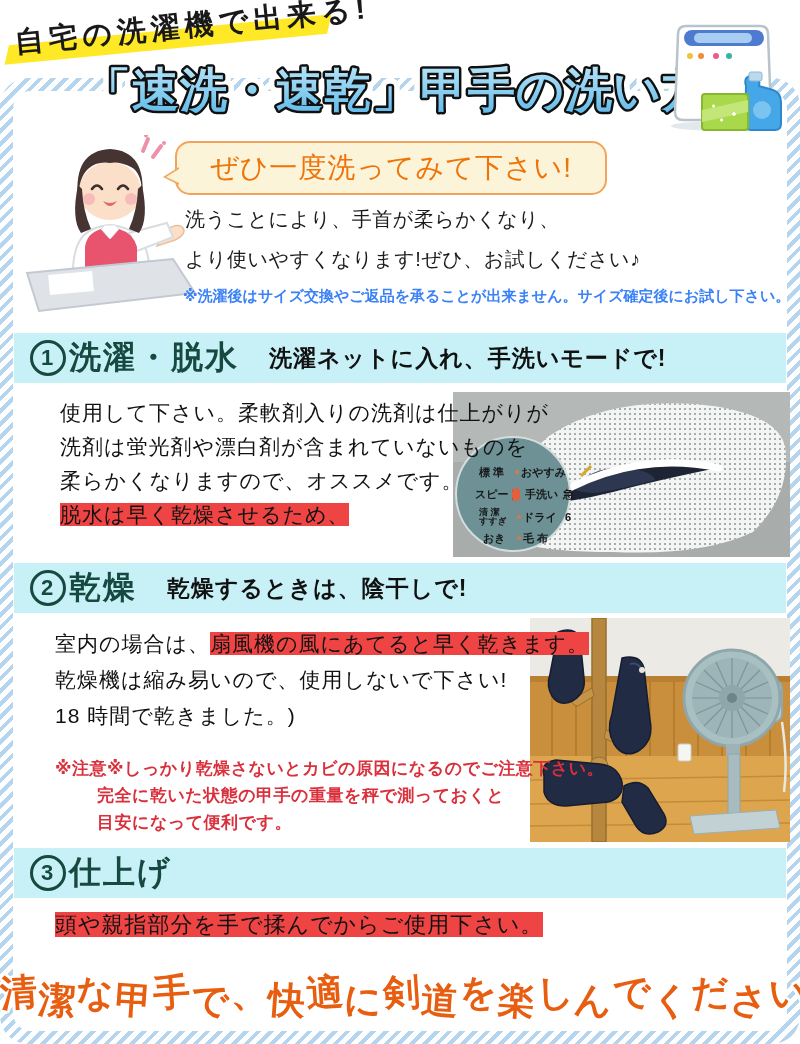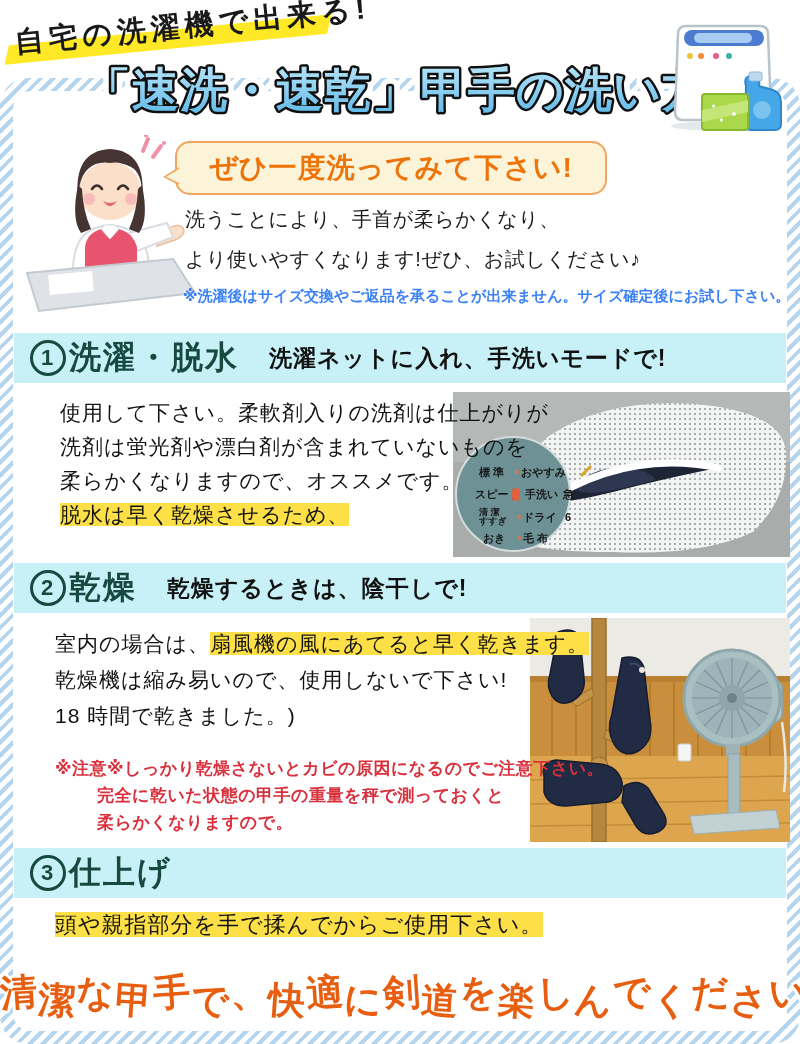--- a/index.html
+++ b/index.html
@@ -15,21 +15,21 @@
   .top-catch{position:absolute;left:14px;top:6px;font-size:29px;font-weight:bold;color:#191919;
              transform:rotate(-5.5deg);letter-spacing:5px;white-space:nowrap;}
   
   .title-wrap{position:absolute;left:84px;top:44px;z-index:5;}
   .title-wrap text{font-family:"Liberation Sans","DejaVu Sans",sans-serif;font-weight:bold;
                    font-size:47px;letter-spacing:1px;}
   
   .bubble{position:absolute;left:175px;top:141px;width:428px;height:50px;background:#fbf4d9;
           border:2px solid #f2a45c;border-radius:15px;display:flex;align-items:center;
           justify-content:center;z-index:4;}
-  .bubble-text{font-size:28px;font-weight:bold;color:#ee7308;letter-spacing:1px;white-space:nowrap;}
+  .bubble-text{font-size:28px;font-weight:normal;color:#ee7308;letter-spacing:1px;white-space:nowrap;}
   .bubble-tail{position:absolute;left:-14px;top:24px;width:0;height:0;
                border-top:10px solid transparent;border-bottom:8px solid transparent;
                border-right:16px solid #f2a45c;}
   .bubble-tail:after{content:"";position:absolute;left:3px;top:-8px;width:0;height:0;
                border-top:8px solid transparent;border-bottom:6px solid transparent;
                border-right:13px solid #fbf4d9;}
   .intro-line{position:absolute;left:185px;font-size:20px;color:#1c1c1c;letter-spacing:.5px;
               white-space:nowrap;z-index:4;}
   .intro-note{position:absolute;left:183px;top:287px;font-size:15px;font-weight:bold;color:#3b82f6;
               white-space:nowrap;z-index:4;}
@@ -39,21 +39,21 @@
   .band-head{display:flex;align-items:center;font-weight:bold;color:#16493f;font-size:32px;
              letter-spacing:2px;white-space:nowrap;}
   .band-num{display:inline-flex;align-items:center;justify-content:center;width:30px;height:30px;
             border:3px solid #16493f;border-radius:50%;font-size:22px;margin-right:3px;
             line-height:1;}
   .band-sub{font-weight:bold;color:#111;font-size:23px;margin-left:30px;letter-spacing:1px;
             white-space:nowrap;}
   
   .body-block{position:absolute;font-size:21px;color:#111;line-height:34px;letter-spacing:1px;
               white-space:nowrap;z-index:3;}
-  .hl{background:#fde047;}
+  .hl{background:#ef4444;}
   .note-block{position:absolute;font-size:17px;font-weight:bold;color:#d9303c;line-height:27px;
               letter-spacing:.5px;white-space:nowrap;z-index:4;}
   .note-indent{padding-left:42px;}
   
   .photo{position:absolute;z-index:2;}
   
   .bottom-catch{position:absolute;left:0;right:0;top:972px;text-align:center;font-size:37px;
                 font-weight:bold;color:#e85e10;letter-spacing:1px;white-space:nowrap;z-index:5;
                 text-shadow:-2px -2px 0 #fff,2px -2px 0 #fff,-2px 2px 0 #fff,2px 2px 0 #fff,
                             0 -3px 0 #fff,0 3px 0 #fff,-3px 0 0 #fff,3px 0 0 #fff;}
@@ -200,21 +200,21 @@
   <div class="body-block" style="left:55px;top:626px;line-height:36px;">
     <div>
       <span>室内の場合は、</span><span class="hl">扇風機の風にあてると早く乾きます。</span>
     </div>
     <div>乾燥機は縮み易いので、使用しないで下さい!</div>
     <div>18 時間で乾きました。)</div>
   </div>
   <div class="note-block" style="left:55px;top:755px;">
     <div>※注意※しっかり乾燥さないとカビの原因になるのでご注意下さい。</div>
     <div class="note-indent">完全に乾いた状態の甲手の重量を秤で測っておくと</div>
-    <div class="note-indent">柔らかくなりますので。</div>
+    <div class="note-indent">目安になって便利です。</div>
   </div>
 
   <svg class="photo" style="left:530px;top:618px;" width="260" height="224" viewBox="0 0 260 224">
     <rect x="0" y="0" width="260" height="224" fill="#eceae5"></rect>
     <rect x="0" y="58" width="260" height="6" fill="#b98032"></rect>
     <rect x="0" y="64" width="260" height="74" fill="#c98f3c"></rect>
     <g stroke="#b07a28" stroke-width="1.5">
       <line x1="22" y1="64" x2="22" y2="138"></line>
         <line x1="46" y1="64" x2="46" y2="138"></line>
       <line x1="96" y1="64" x2="96" y2="138"></line>

